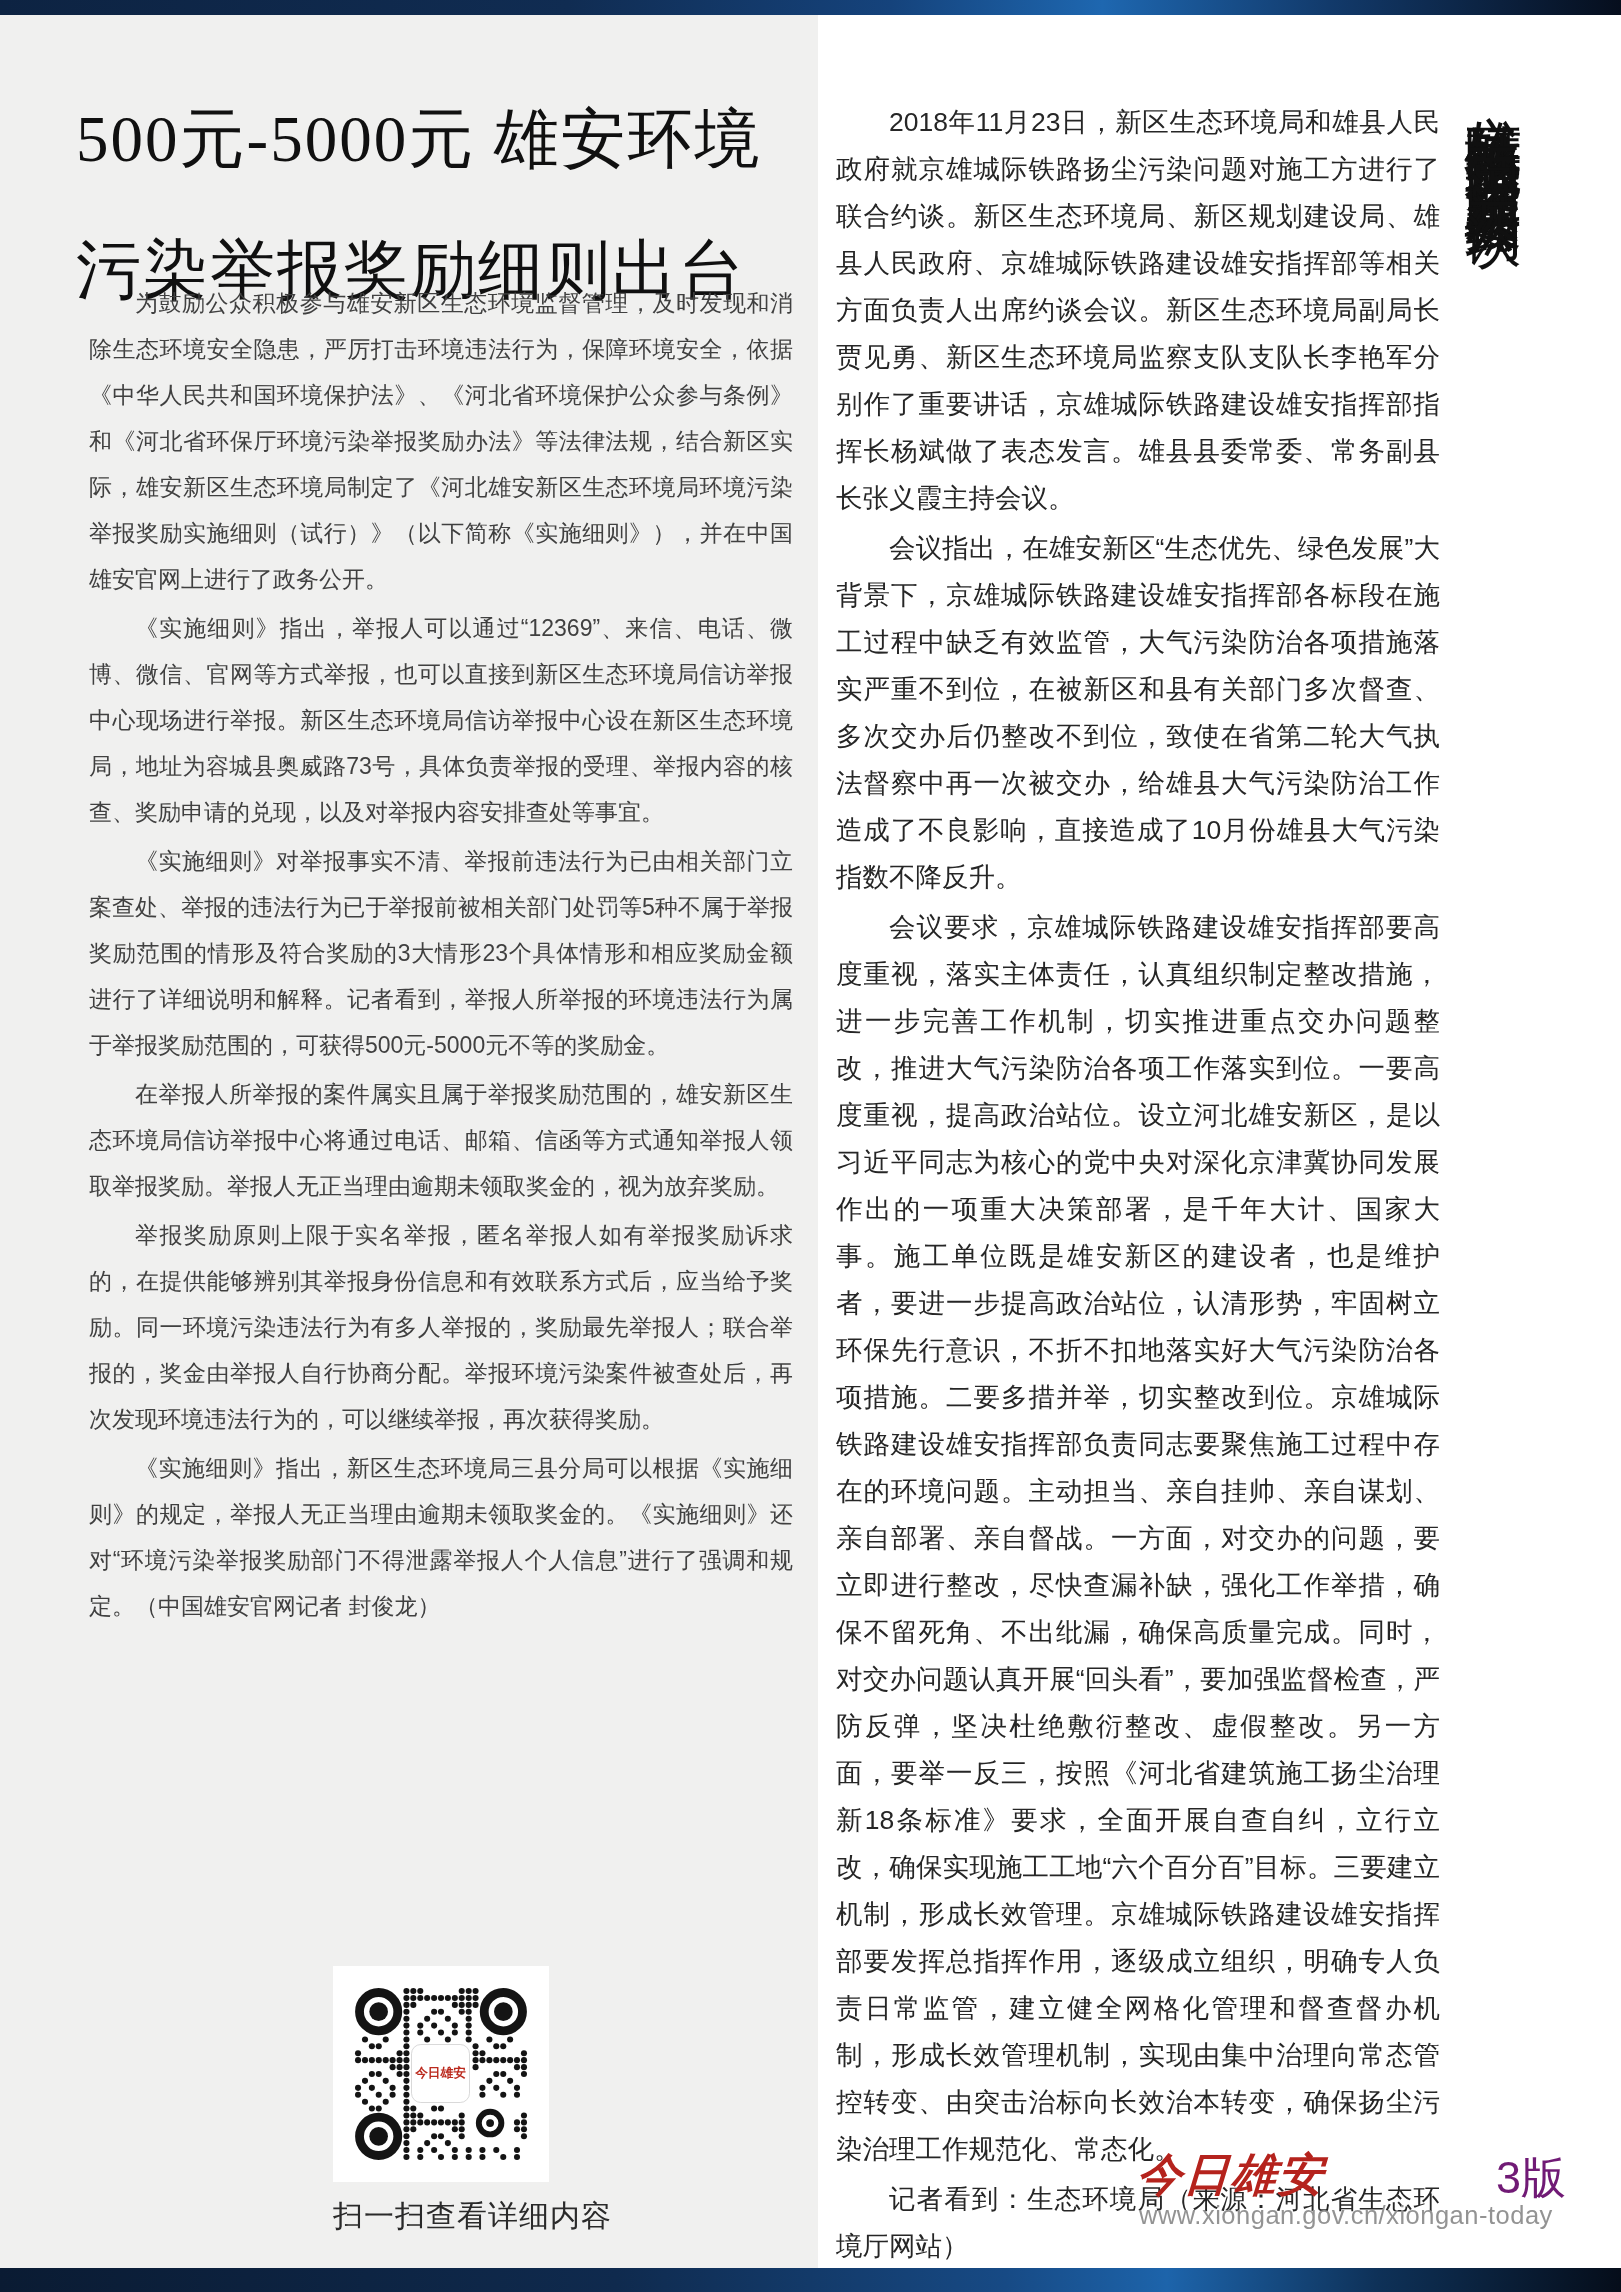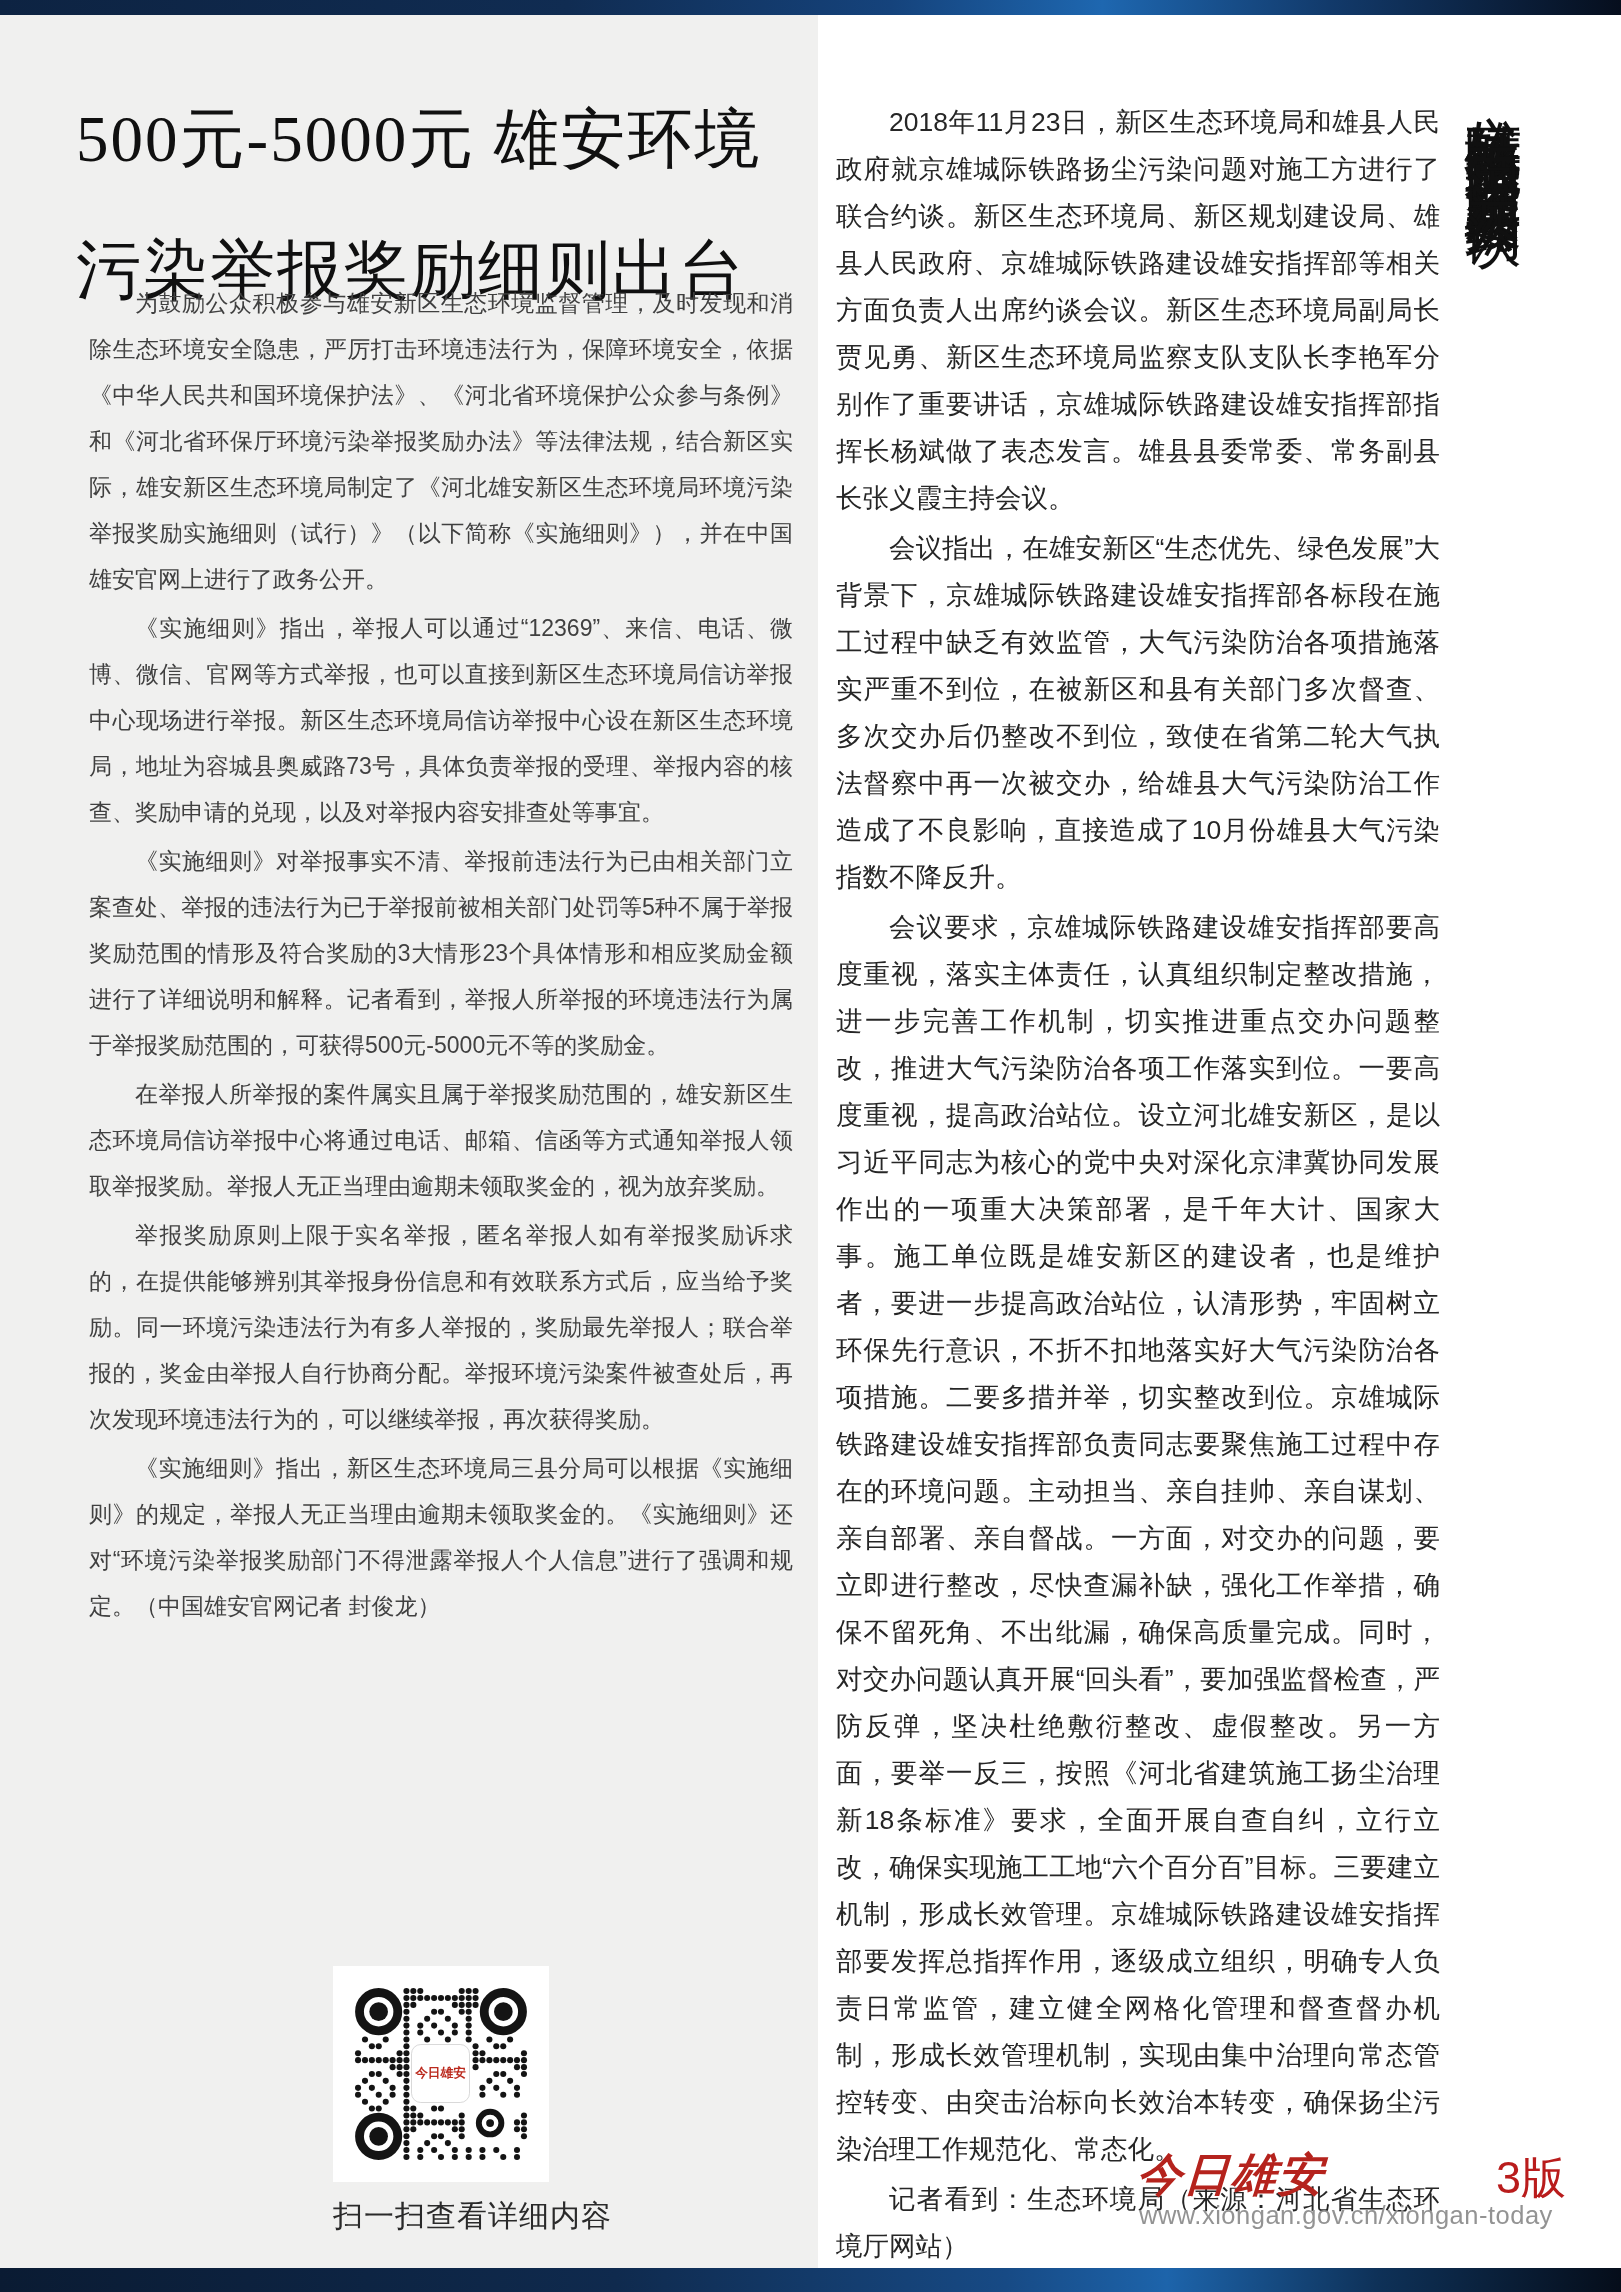--- a/index.html
+++ b/index.html
@@ -58,21 +58,21 @@
   .qr-caption{
     margin-top:13.7px;font-size:30px;color:#2a2a2a;letter-spacing:1px;white-space:nowrap;
   }
   .footer-brand{
     position:absolute;left:1137px;top:2145px;
     font-family:"Liberation Serif", serif;font-weight:bold;font-style:italic;
     font-size:45px;color:#b5231d;letter-spacing:2px;transform:skewX(-3deg);
   }
   .page-number{
     position:absolute;right:55px;top:2148px;
-    font-size:45px;color:#b91c1c;font-family:"Liberation Sans", sans-serif;text-align:right;
+    font-size:45px;color:#701a75;font-family:"Liberation Sans", sans-serif;text-align:right;
   }
   .footer-url{
     position:absolute;left:1139px;top:2201px;
     font-size:25.5px;color:#939393;letter-spacing:0.5px;
   }
 </style>
 </head>
 <body>
 
 <div class="page">

